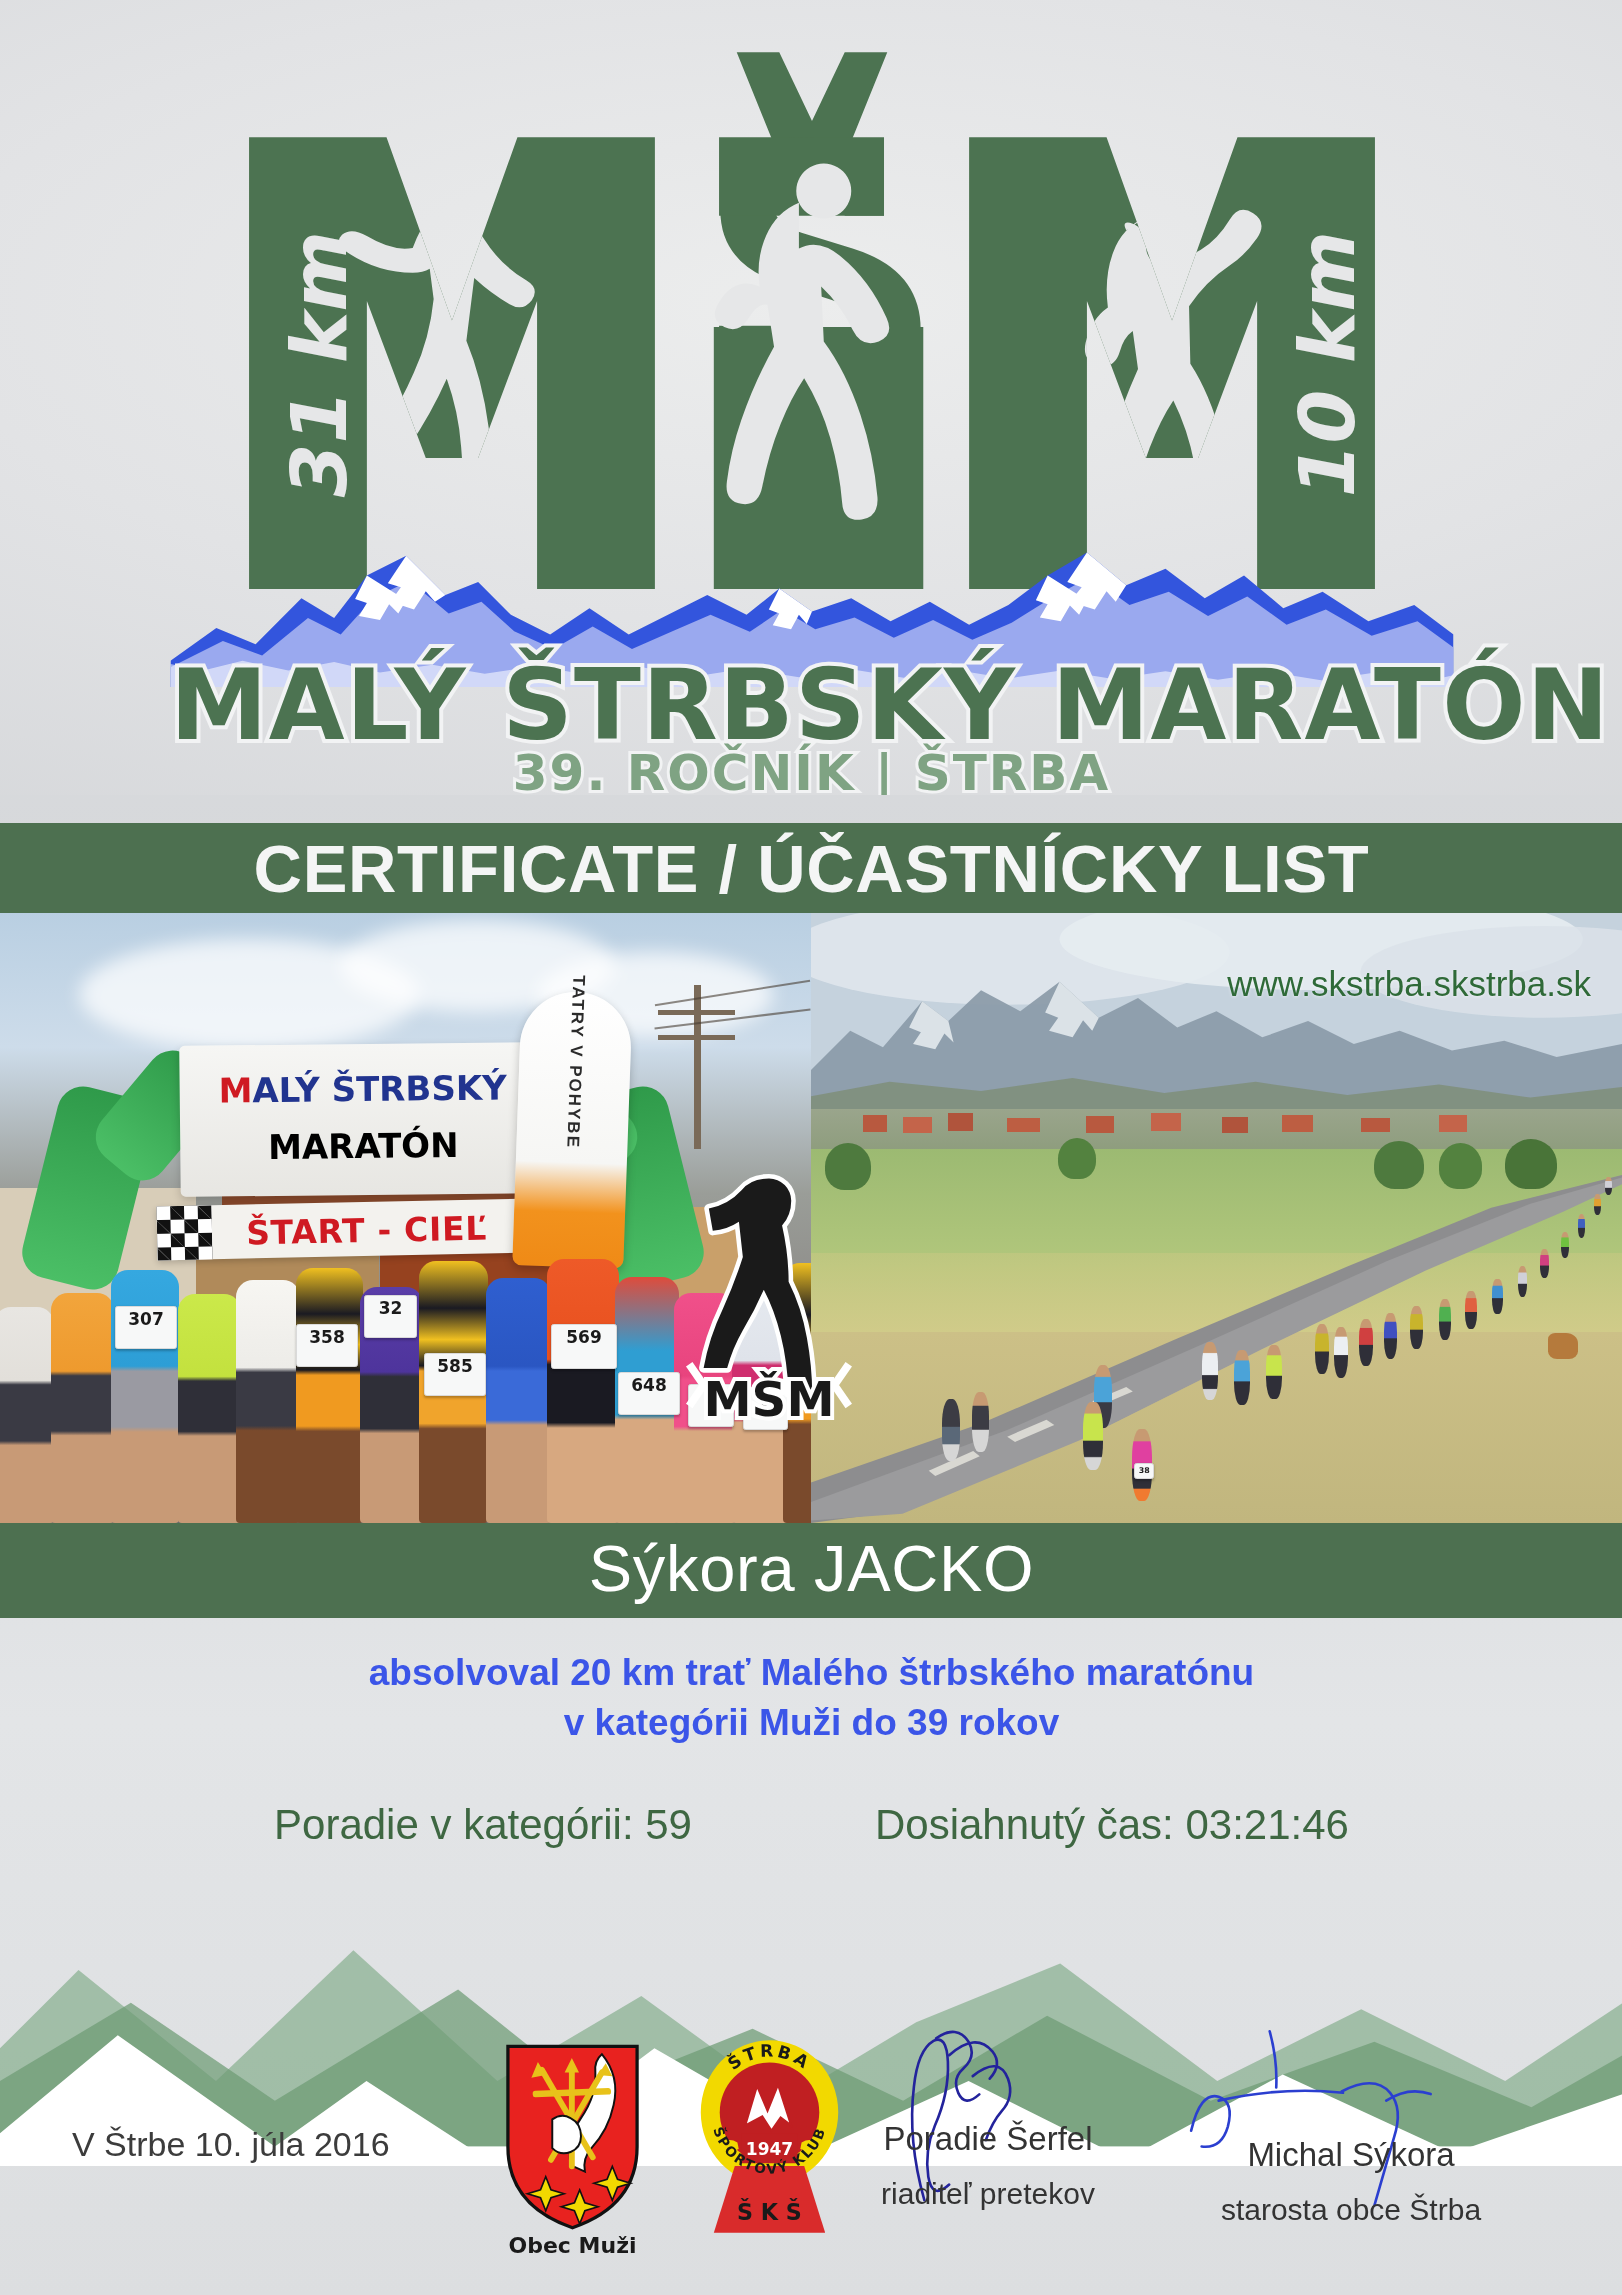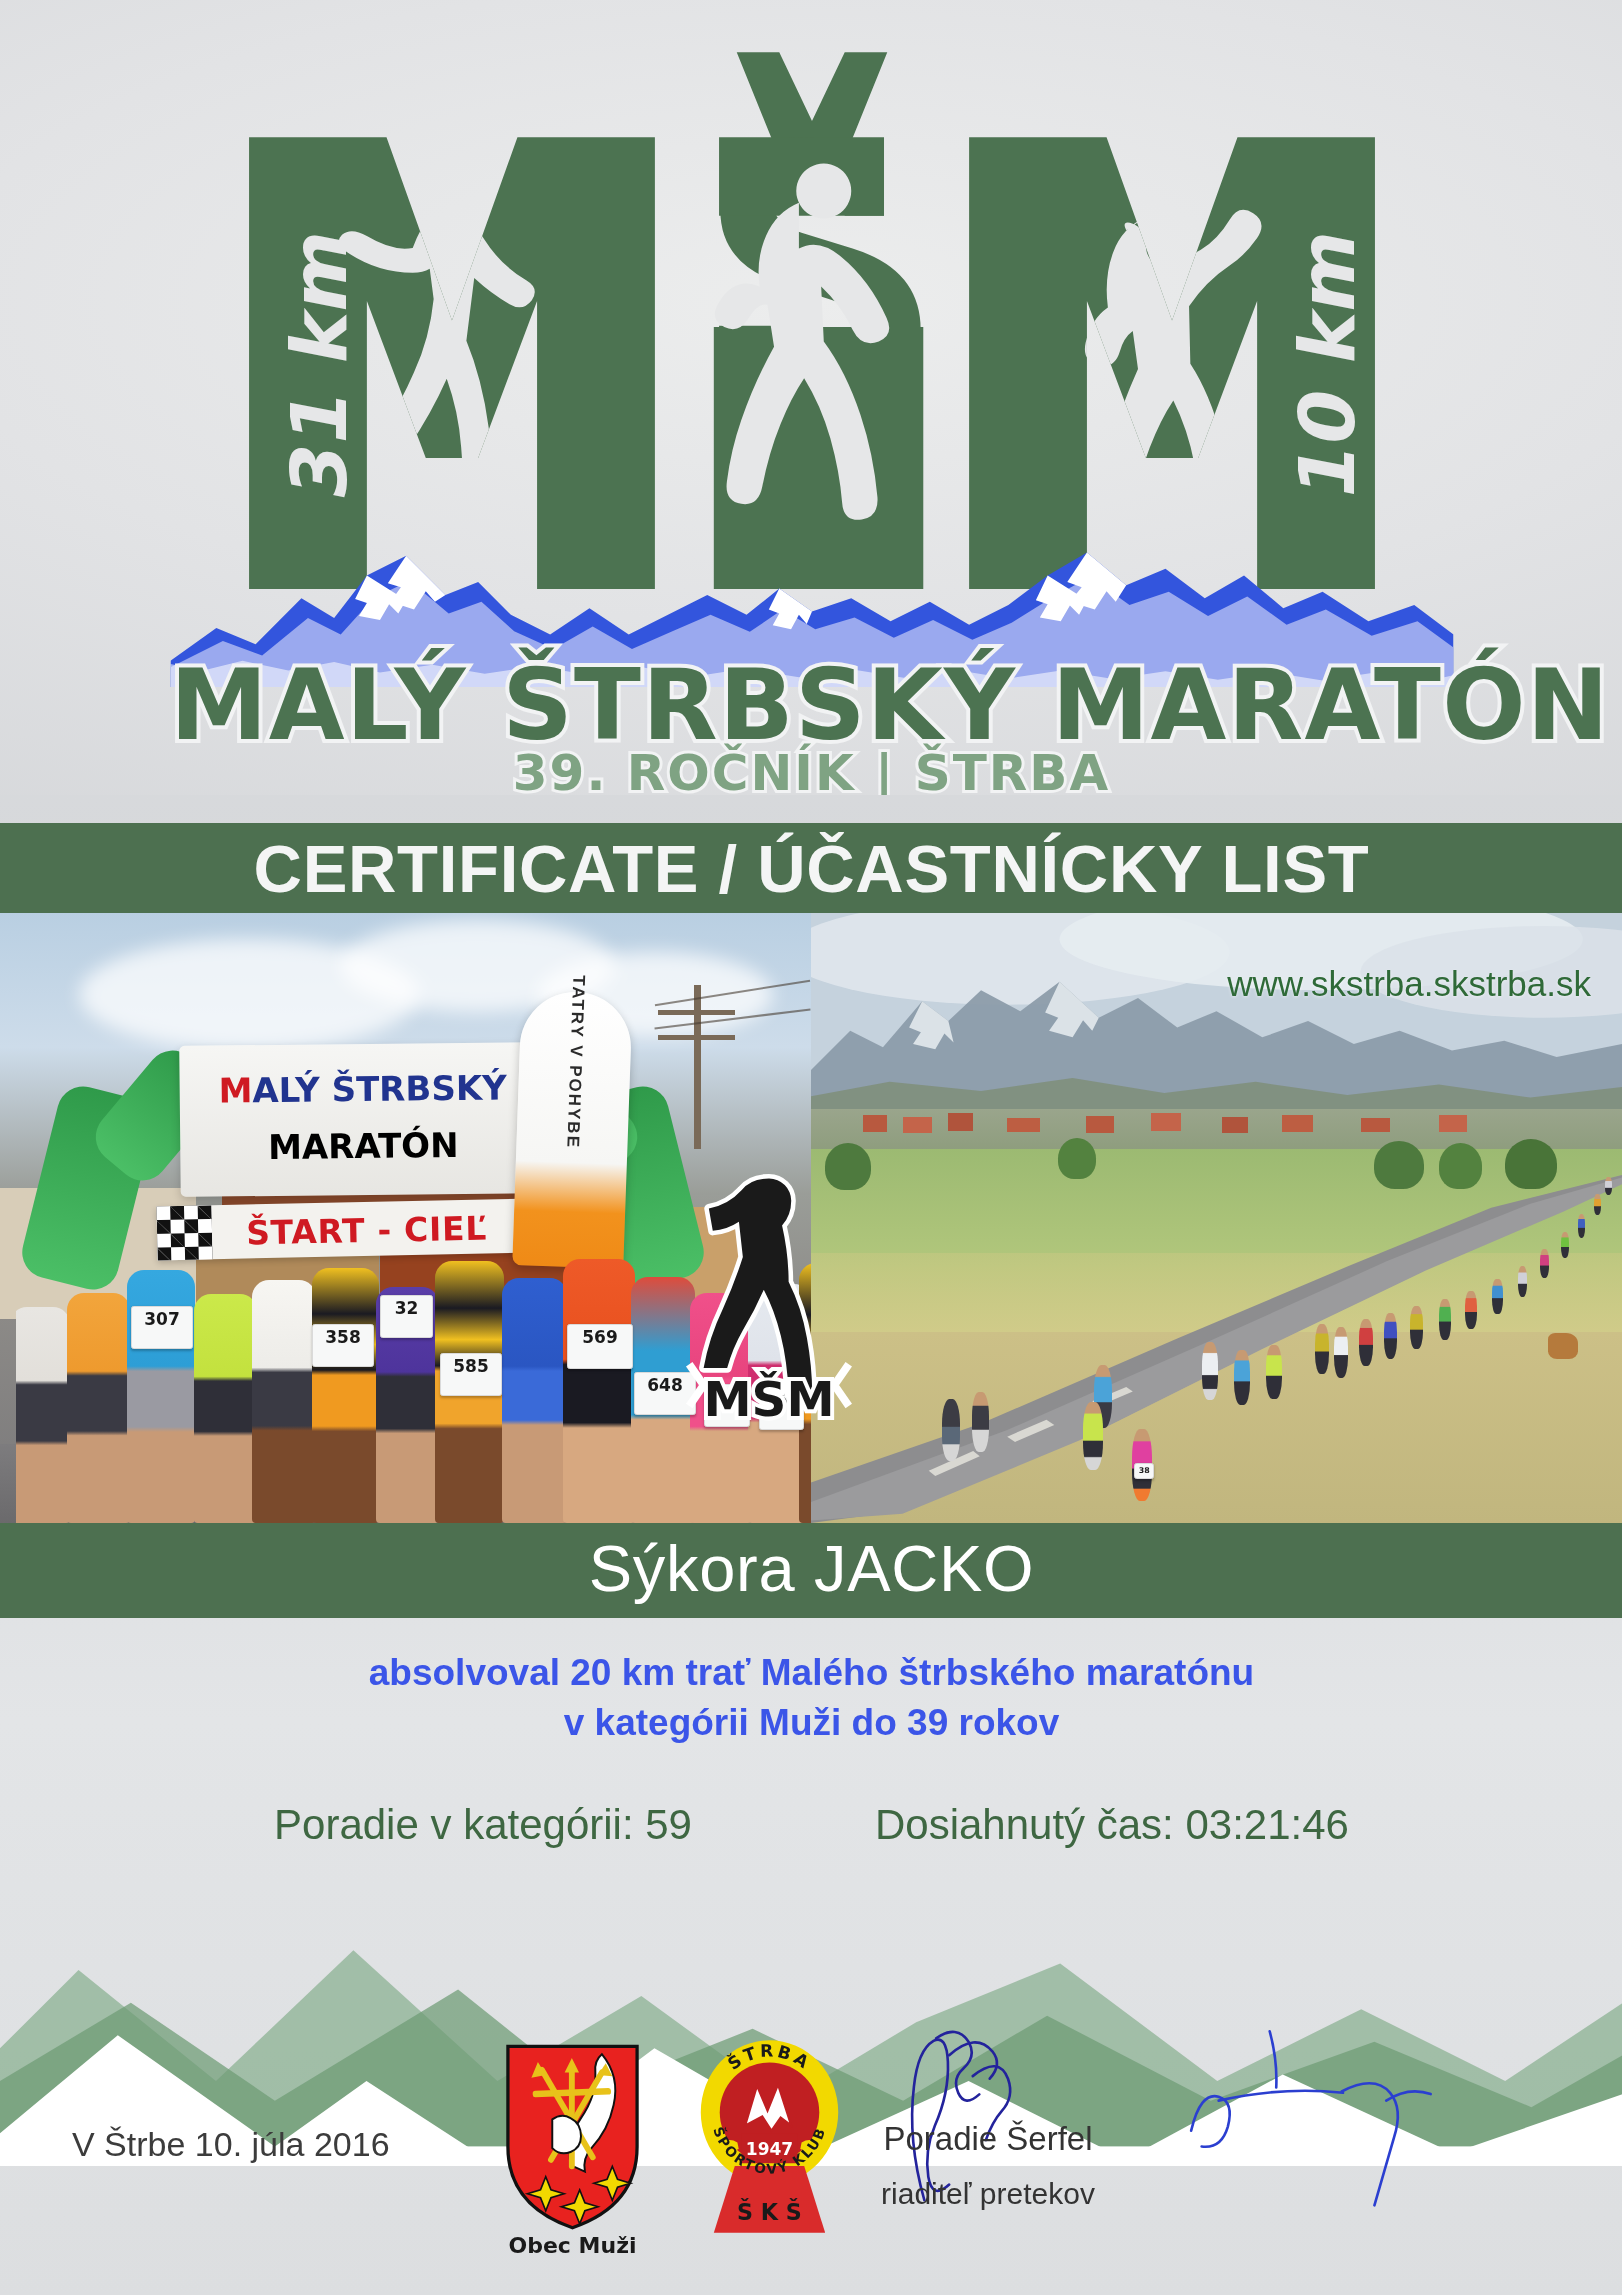--- a/index.html
+++ b/index.html
@@ -80,21 +80,21 @@
   .checker{position:absolute;top:0;width:55px;height:54px;
     background:
       linear-gradient(45deg,#111 25%,transparent 25%,transparent 75%,#111 75%),
       linear-gradient(45deg,#111 25%,#fff 25%,#fff 75%,#111 75%);
     background-size:27.5px 27.5px;background-position:0 0,13.7px 13.7px;}
   .flag-banner{position:absolute;left:517px;top:79px;width:111px;height:275px;
     background:linear-gradient(180deg,#ffffff 0%,#f6f6f4 62%,#f2921d 80%,#ef8a16 100%);
     border-radius:56px 56px 9.2px 9.2px;box-shadow:0 3.9px 9.2px rgba(0,0,0,.22);transform:rotate(2deg);}
   .flag-text{position:absolute;left:50%;top:60px;transform:translateX(-50%) rotate(90deg);
     transform-origin:center;font-size:17px;font-weight:bold;color:#2b2b2b;letter-spacing:2px;white-space:nowrap;}
-  .crowd{position:absolute;left:16px;bottom:0;width:811px;height:275px;overflow:hidden;padding-left:34px;}
+  .crowd{position:absolute;left:0;bottom:0;width:811px;height:275px;overflow:hidden;padding-left:34px;}
   .runner-fig{position:absolute;bottom:0;border-radius:17px 17px 3.9px 3.9px;}
   .bib{position:absolute;background:#f7f8f8;border:1.3px solid #dadada;border-radius:2.6px;
     color:#1a1a1a;font-size:17px;font-weight:bold;text-align:center;line-height:1.5;
     font-family:"DejaVu Sans",sans-serif;box-shadow:0 1.3px 2.6px rgba(0,0,0,.25);}
   .road{position:absolute;left:0;bottom:0;width:811px;height:79px;
     background:linear-gradient(180deg,#7d7c7e,#6b6a6c);}
 
   
   .mtn-range{position:absolute;left:0;top:0;width:811px;height:216px;}
   .url-text{position:absolute;right:31px;top:51px;font-size:35px;color:#2f6a38;
@@ -467,16 +467,20 @@
 
     <svg class="sig-ink" style="left:1178px;top:-72px;width:275px;height:216px;" viewBox="0 0 420 330" xmlns="http://www.w3.org/2000/svg">
       <g fill="none" stroke="#2b3fd0" stroke-width="4" stroke-linecap="round">
         <path d="M20 186 Q34 126 62 134 Q86 142 76 180 Q66 214 36 210"></path>
         <path d="M62 140 Q160 118 252 128"></path>
         <path d="M140 34 Q152 78 150 120"></path>
         <path d="M250 126 Q300 100 324 128 Q344 152 330 196 Q316 244 300 300"></path>
         <path d="M318 140 Q352 118 386 130"></path>
       </g>
     </svg>
+    <div class="sig-block" style="left:1197px;top:55px;width:308px;">
+      <div class="sig-name">Michal Sýkora</div>
+      <div class="sig-role">starosta obce Štrba</div>
+    </div>
   </div>
 
 </div>
 
 
 </body></html>

